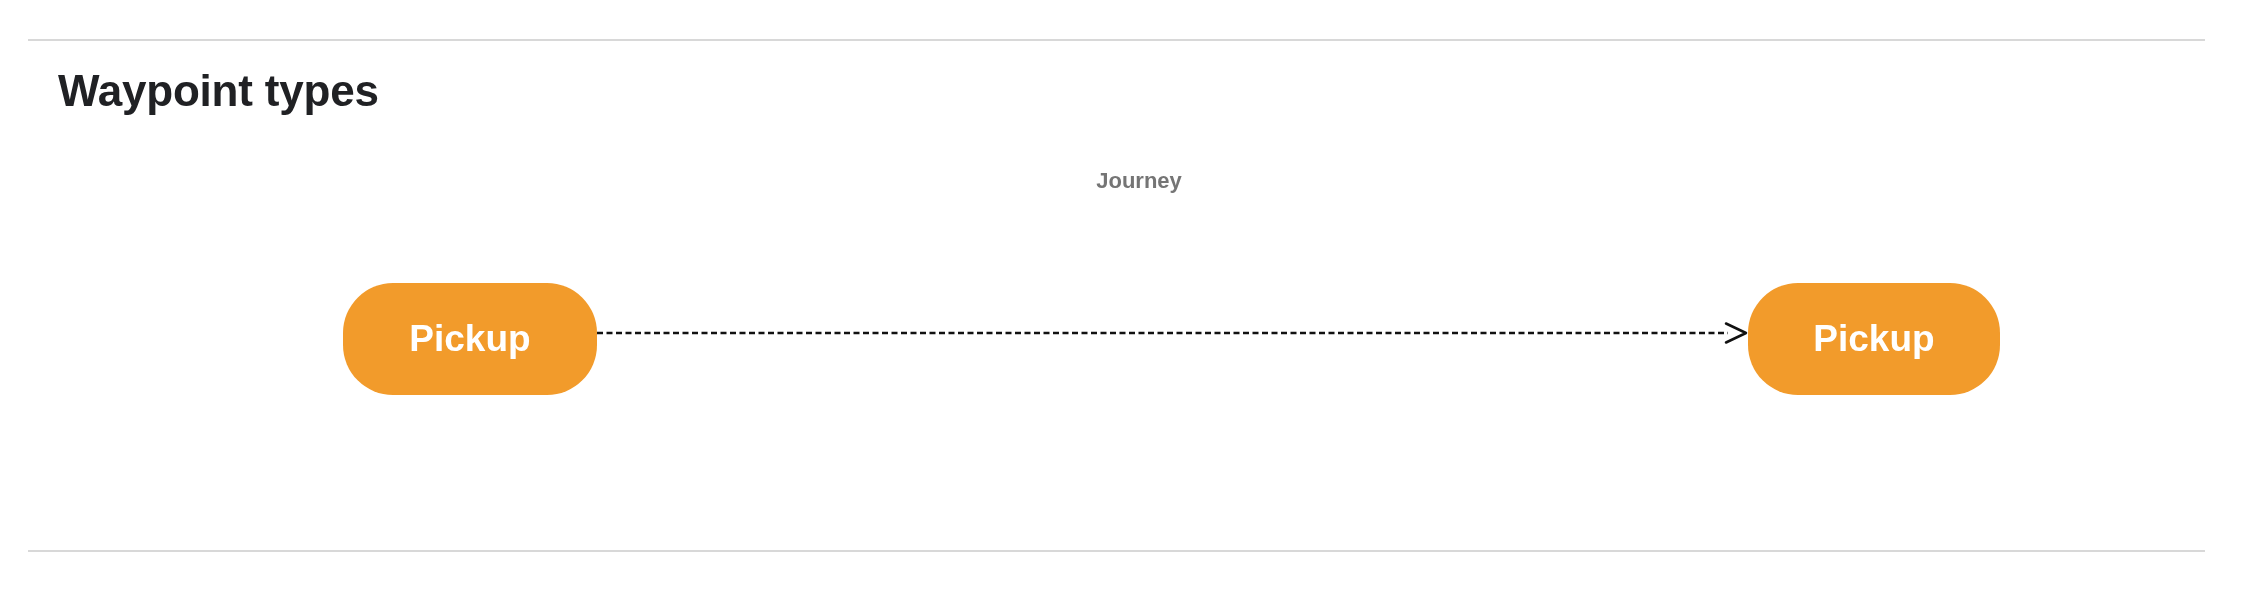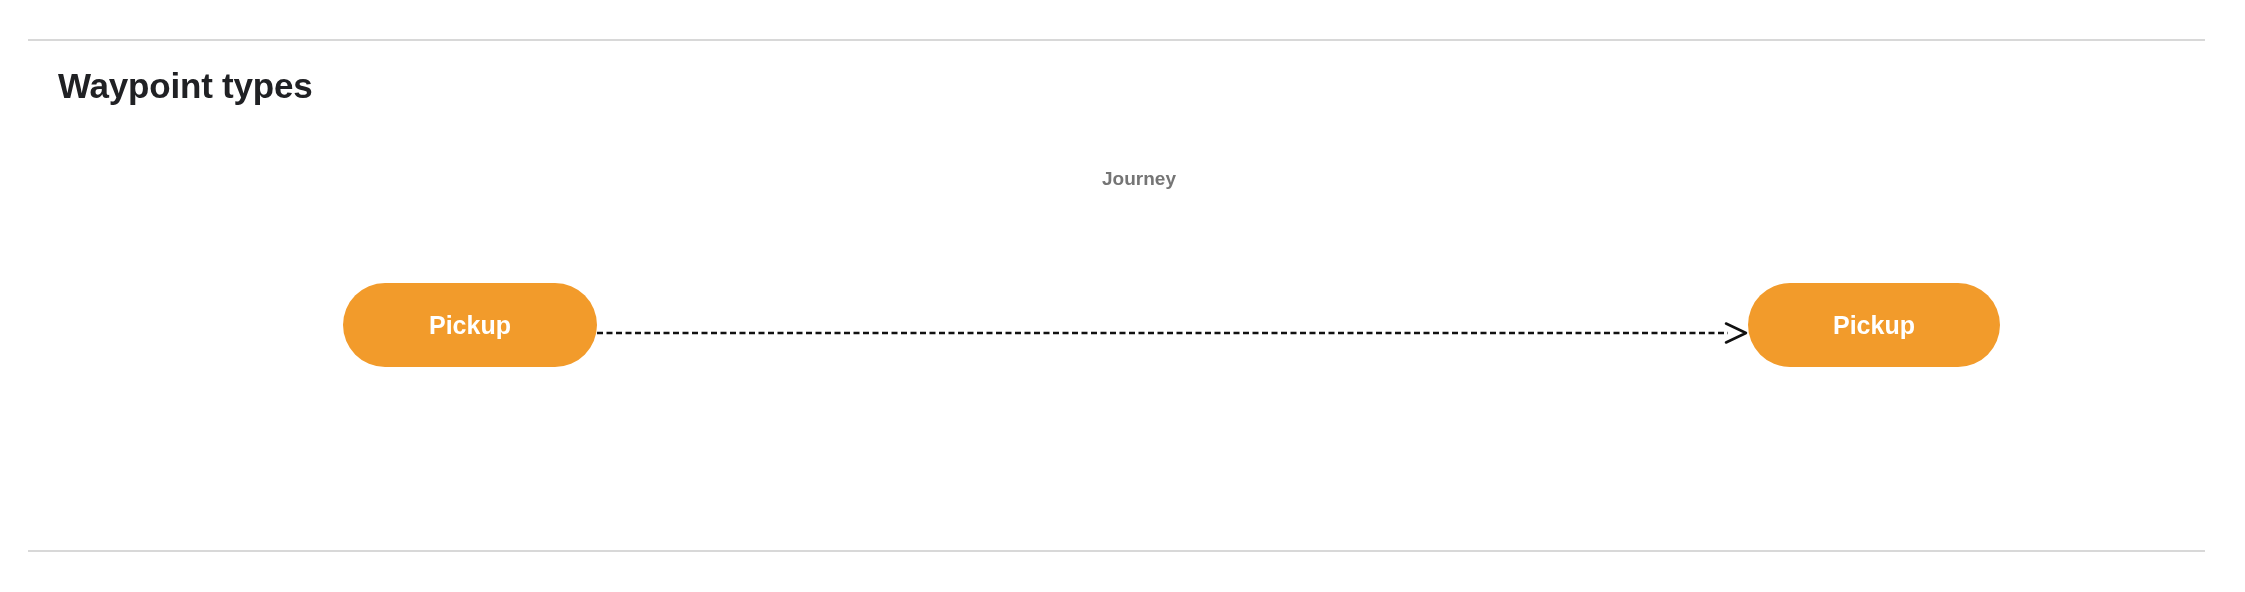--- a/index.html
+++ b/index.html
@@ -31,54 +31,54 @@
     height: 2px;
     background: var(--divider);
   }
   .divider.top { top: 39px; }
   .divider.bottom { top: 550px; }
 
   .page-heading {
     position: absolute;
     left: 58px;
     top: 66px;
-    font-size: 35px;
+    font-size: 44px;
     font-weight: 700;
     color: var(--heading-dark);
     letter-spacing: -0.2px;
   }
 
   .journey-label {
     position: absolute;
     left: 1013px;
     top: 168px;
     width: 252px;
     text-align: center;
-    font-size: 19px;
+    font-size: 22px;
     font-weight: 700;
     color: var(--journey-gray);
   }
 
   .connector-svg {
     position: absolute;
     left: 0;
     top: 0;
     width: 2245px;
     height: 592px;
   }
 
   .node {
     position: absolute;
     top: 283px;
-    height: 84px;
+    height: 112px;
     border-radius: 50px;
     display: flex;
     align-items: center;
     justify-content: center;
-    font-size: 25px;
+    font-size: 37px;
     font-weight: 700;
   }
   .node.filled {
     background: var(--orange);
     color: var(--white);
   }
   .node.outlined {
     background: var(--white);
     border: 3px solid var(--blue);
     color: var(--gray-node-text);

